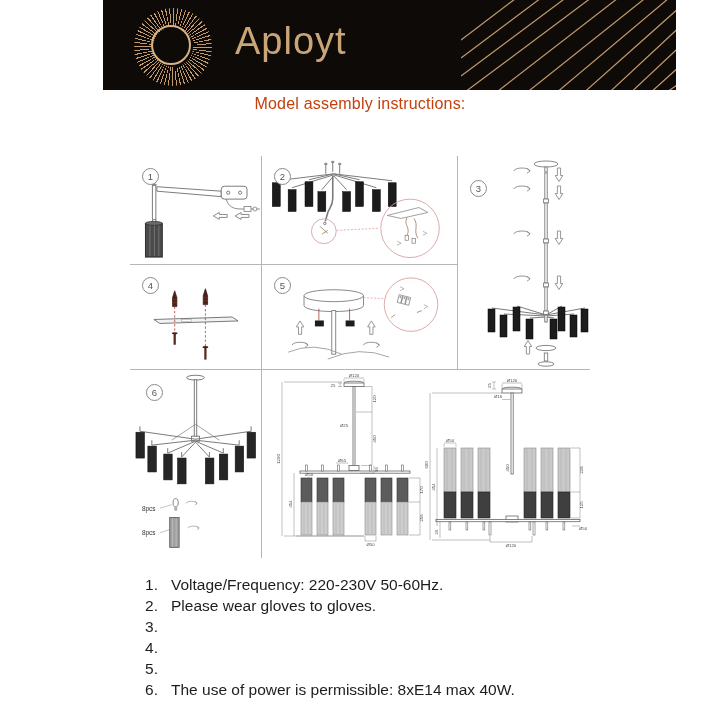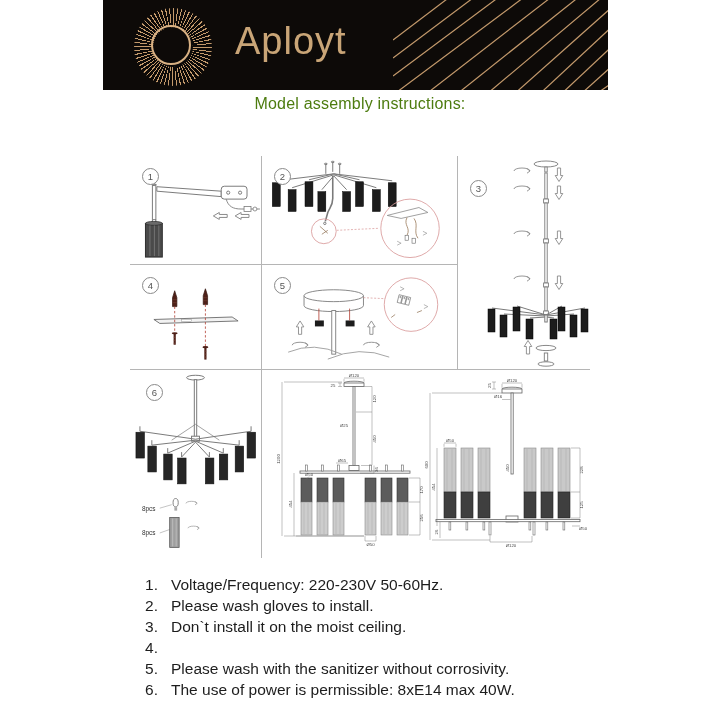--- a/index.html
+++ b/index.html
@@ -1,30 +1,30 @@
 <!DOCTYPE html>
 <html><head>
 <meta charset="utf-8">
 <style>
   html,body{margin:0;padding:0;background:#ffffff;}
   body{width:720px;height:720px;font-family:"Liberation Sans",sans-serif;}
   .page{position:relative;width:720px;height:720px;background:#fff;overflow:hidden;}
 
   
-  .banner{position:absolute;left:103px;top:0;width:505px;height:90px;background:#0d0a08;overflow:hidden;}
+  .banner{position:absolute;left:103px;top:0;width:573px;height:90px;background:#0d0a08;overflow:hidden;}
   .logo{position:absolute;left:31px;top:8px;width:78px;height:78px;}
   .logo-spokes{position:absolute;left:0;top:0;width:78px;height:78px;border-radius:50%;
     background:repeating-conic-gradient(#c49a6c 0deg 1.7deg, transparent 1.7deg 6deg);}
   .logo-hole{position:absolute;left:19px;top:19px;width:40px;height:40px;border-radius:50%;background:#0d0a08;}
   .logo-ring{position:absolute;left:17px;top:17px;width:40px;height:40px;border-radius:50%;border:2px solid #d9b183;box-sizing:border-box;}
   .brand{position:absolute;left:132px;top:20px;font-size:38px;letter-spacing:1px;color:#c9a577;}
   .rays{position:absolute;right:0;top:0;}
 
   
-  .title-block{position:absolute;left:0;top:94px;width:720px;text-align:center;color:#4d7c0f;}
+  .title-block{position:absolute;left:0;top:94px;width:720px;text-align:center;color:#c2410c;}
   .title-line{font-size:16px;line-height:20px;letter-spacing:.2px;}
 
   
   .grid{position:absolute;left:130px;top:156px;width:460px;height:402px;display:grid;
         grid-template-columns:132px 196px 132px;grid-template-rows:109px 105px 188px;}
   .cell{position:relative;box-sizing:border-box;}
   .c1{grid-area:1/1;border-right:1px solid #b5b5b5;border-bottom:1px solid #b5b5b5;}
   .c2{grid-area:1/2;border-right:1px solid #b5b5b5;border-bottom:1px solid #b5b5b5;}
   .c3{grid-area:1/3/span 2;border-bottom:1px solid #b5b5b5;}
   .c4{grid-area:2/1;border-right:1px solid #b5b5b5;border-bottom:1px solid #b5b5b5;}
@@ -469,32 +469,30 @@
     </div>
   </div>
 
   <div class="footer">
     <div class="frow">
       <span class="fnum">1.</span>
       <span>Voltage/Frequency: 220-230V 50-60Hz.</span>
     </div>
     <div class="frow">
       <span class="fnum">2.</span>
-      <span>Please wash gloves to install.</span>
+      <span>Please wear gloves to gloves.</span>
     </div>
     <div class="frow">
       <span class="fnum">3.</span>
-      <span>Don`t install it on the moist ceiling.</span>
     </div>
     <div class="frow">
       <span class="fnum">4.</span>
     </div>
     <div class="frow">
       <span class="fnum">5.</span>
-      <span>Please wash with the sanitizer without corrosivity.</span>
     </div>
     <div class="frow">
       <span class="fnum">6.</span>
       <span>The use of power is permissible: 8xE14 max 40W.</span>
     </div>
   </div>
 
 </div>
 
 </body></html>

